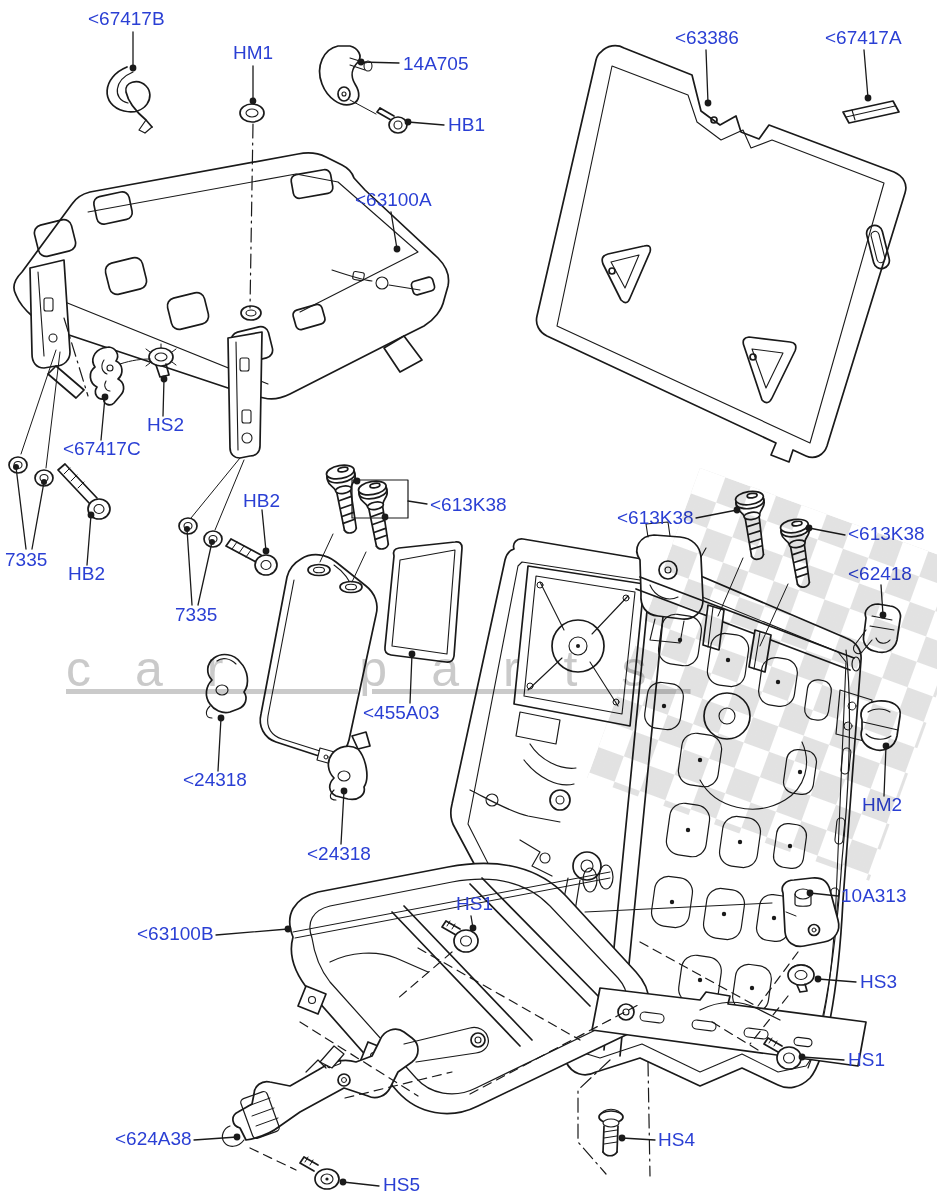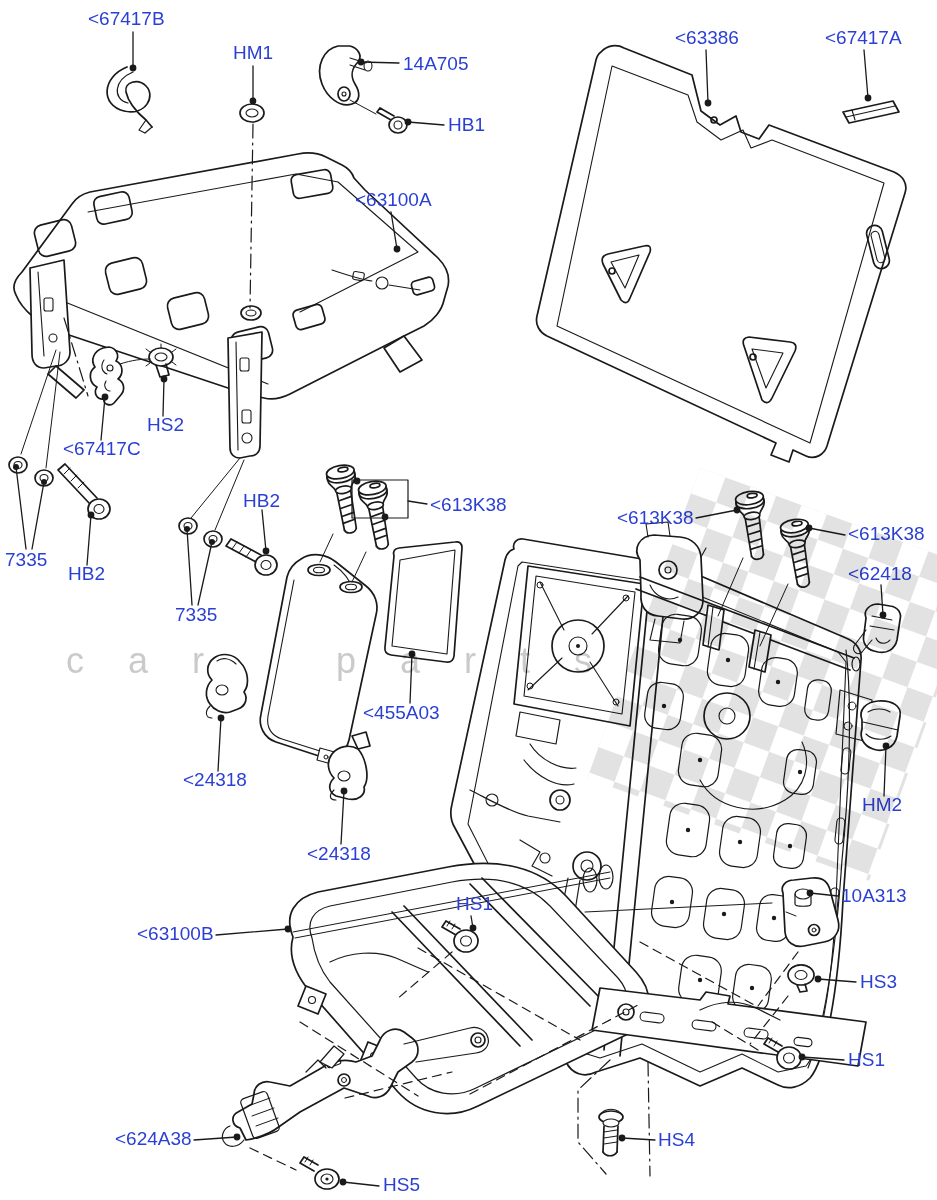--- a/index.html
+++ b/index.html
@@ -5,22 +5,22 @@
   html,body{margin:0;padding:0;background:#fff;}
   .stage{position:relative;width:937px;height:1200px;background:#fff;overflow:hidden;
          font-family:"Liberation Sans",sans-serif;}
   .stage svg{position:absolute;left:0;top:0;z-index:2;}
   .lbl{font-family:"Liberation Sans",sans-serif;font-size:19px;fill:#2a3fd4;cursor:pointer;}
   .wm{position:absolute;z-index:3;pointer-events:none;mix-blend-mode:multiply;}
   .wm-brand{left:54px;top:492px;font-family:"DejaVu Serif","Liberation Serif",serif;
             font-style:italic;font-weight:bold;font-size:150px;line-height:1.0;
             letter-spacing:1px;color:rgba(214,90,96,0.40);white-space:nowrap;}
   .wm-tagline{left:66px;top:640px;font-family:"Liberation Sans",sans-serif;
-              font-size:36px;letter-spacing:44px;word-spacing:34px;
-              color:rgba(150,150,150,0.50);white-space:nowrap;}
+              font-size:50px;letter-spacing:44px;word-spacing:34px;
+              color:rgba(150,150,150,0.50);white-space:nowrap;text-decoration:underline;}
   .wm-checker{left:700px;top:468px;width:300px;height:330px;
               transform:rotate(20deg);transform-origin:0 0;
               background:conic-gradient(rgba(165,165,165,0.32) 25%, rgba(255,255,255,0) 0 50%,
                          rgba(165,165,165,0.32) 0 75%, rgba(255,255,255,0) 0);
               background-size:54px 54px;}
 </style>
 </head>
 <body>
 
 <div class="stage">

